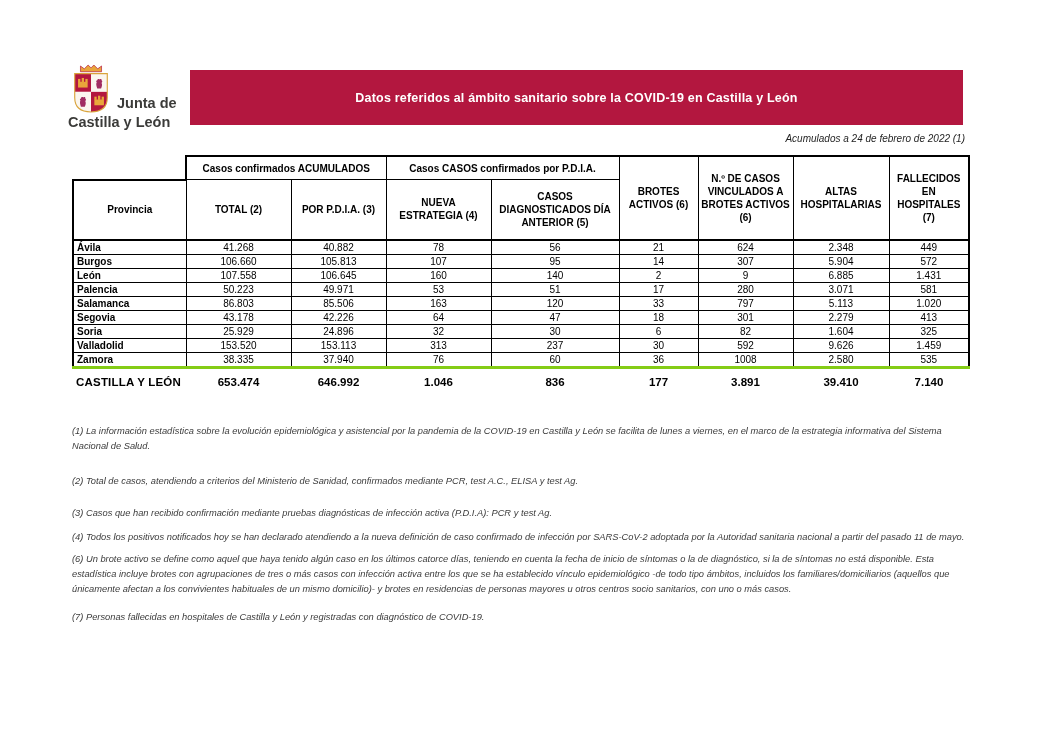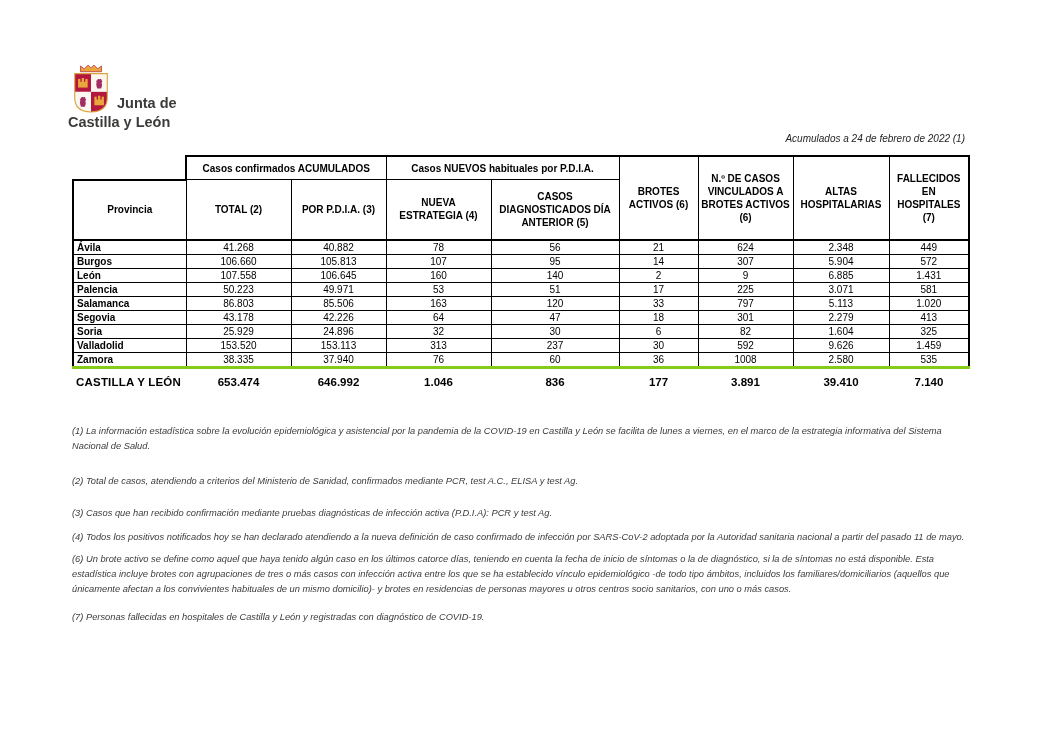--- a/index.html
+++ b/index.html
@@ -95,40 +95,43 @@
           <use href="#lion" transform="translate(27.5,13.5)"></use>
           <use href="#lion" transform="translate(10.5,32.5)"></use>
         </g>
         <path d="M7 11 H41 V36 Q41 51 24 51 Q7 51 7 36 Z" fill="none" stroke="#d9a43c" stroke-width="1.2"></path>
       </svg>
       <span class="logo-line1">Junta de</span>
     </div>
     <div class="logo-line2">Castilla y León</div>
   </div>
 
+  <div class="banner">
+    <span class="banner-title">Datos referidos al ámbito sanitario sobre la COVID-19 en Castilla y León</span>
+  </div>
 
   <div class="date-note">Acumulados a 24 de febrero de 2022 (1)</div>
 
   <table class="data-table">
     <colgroup>
       <col style="width:113px">
         <col style="width:105px">
         <col style="width:95px">
       <col style="width:105px">
         <col style="width:128px">
         <col style="width:79px">
       <col style="width:95px">
         <col style="width:96px">
         <col style="width:80px">
     </colgroup>
     <tbody>
       <tr class="group-row">
         <td class="blank"></td>
         <th colspan="2" class="cl">Casos confirmados ACUMULADOS</th>
-        <th colspan="2">Casos NUEVOS habituales por P.D.I.A.</th>
+        <th colspan="2">Casos CASOS confirmados por P.D.I.A.</th>
         <th rowspan="2" class="span2">BROTES ACTIVOS (6)</th>
         <th rowspan="2" class="span2">N.º DE CASOS VINCULADOS A BROTES ACTIVOS (6)</th>
         <th rowspan="2" class="span2">ALTAS HOSPITALARIAS</th>
         <th rowspan="2" class="span2 cr">FALLECIDOS EN HOSPITALES (7)</th>
       </tr>
       <tr class="sub-row">
         <th class="cl" style="border-top:2px solid #000">Provincia</th>
         <th>TOTAL (2)</th>
         <th>POR P.D.I.A. (3)</th>
         <th>NUEVA ESTRATEGIA (4)</th>
@@ -168,21 +171,21 @@
         <td>6.885</td>
         <td class="cr">1.431</td>
       </tr>
       <tr class="data-row">
         <td class="prov cl">Palencia</td>
         <td>50.223</td>
         <td>49.971</td>
         <td>53</td>
         <td>51</td>
         <td>17</td>
-        <td>225</td>
+        <td>280</td>
         <td>3.071</td>
         <td class="cr">581</td>
       </tr>
       <tr class="data-row">
         <td class="prov cl">Salamanca</td>
         <td>86.803</td>
         <td>85.506</td>
         <td>163</td>
         <td>120</td>
         <td>33</td>

